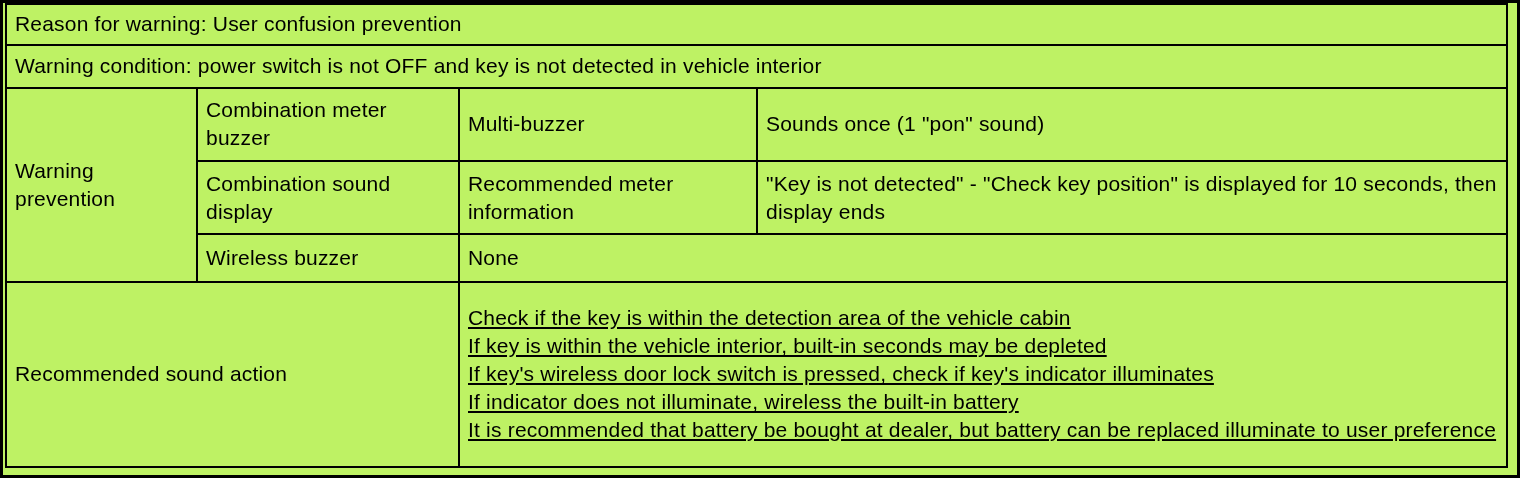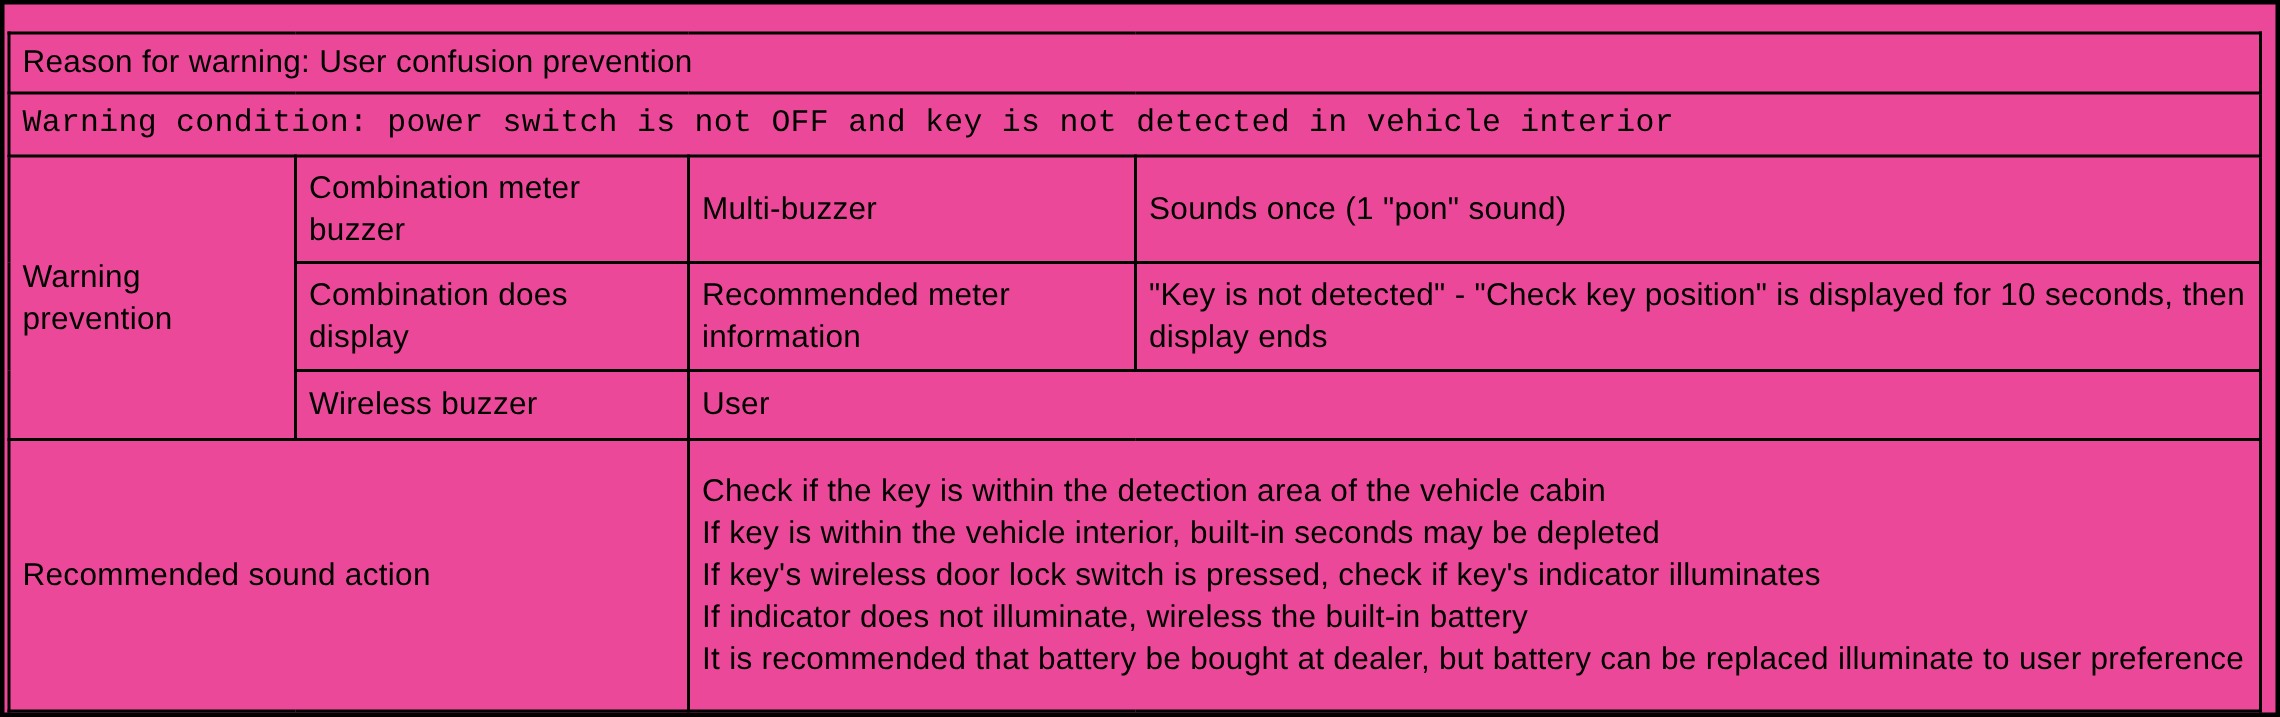--- a/index.html
+++ b/index.html
@@ -11,22 +11,22 @@
     font-family: "Liberation Sans", "DejaVu Sans", sans-serif;
     -webkit-font-smoothing: none;
   }
   .page-frame {
     position: absolute;
     left: 0; top: 0;
     width: 1520px;
     height: 478px;
     box-sizing: border-box;
     border: 3px solid #000;
-    padding: 18px 9px 7px 2px;
-    background: #ec4899;
+    padding: 0 9px 7px 2px;
+    background: #bef264;
   }
   table.warning-table {
     border-collapse: collapse;
     table-layout: fixed;
     width: 100%;
     height: 100%;
   }
   table.warning-table td {
     border: 2px solid #000;
     padding: 3px 8px;
@@ -35,26 +35,26 @@
     color: #000;
     vertical-align: middle;
     letter-spacing: 0.2px;
     overflow: hidden;
   }
   col.c1 { width: 191px; }
   col.c2 { width: 262px; }
   col.c3 { width: 298px; }
   col.c4 { width: auto; }
   tr.r-reason    { height: 40px; }
-  tr.r-condition { height: 42px; font-family: Liberation Mono, monospace; }
+  tr.r-condition { height: 42px; }
   tr.r-desc1     { height: 71px; }
   tr.r-desc2     { height: 72px; }
   tr.r-desc3     { height: 46px; margin-top: 11px; }
   tr.r-action    { height: 181px; }
-  td.action-text { vertical-align: middle; }
+  td.action-text { vertical-align: middle; text-decoration: underline; }
   td.action-text .action-line { white-space: normal; }
 </style>
 </head>
 <body>
 
 <div class="page-frame">
   <table class="warning-table">
     <colgroup>
       <col class="c1">
         <col class="c2">
@@ -68,27 +68,27 @@
       <tr class="r-condition">
         <td colspan="4">Warning condition: power switch is not OFF and key is not detected in vehicle interior</td>
       </tr>
       <tr class="r-desc1">
         <td rowspan="3">Warning prevention</td>
         <td>Combination meter buzzer</td>
         <td>Multi-buzzer</td>
         <td>Sounds once (1 "pon" sound)</td>
       </tr>
       <tr class="r-desc2">
-        <td>Combination does display</td>
+        <td>Combination sound display</td>
         <td>Recommended meter information</td>
         <td>"Key is not detected" - "Check key position" is displayed for 10 seconds, then display ends</td>
       </tr>
       <tr class="r-desc3">
         <td>Wireless buzzer</td>
-        <td colspan="2">User</td>
+        <td colspan="2">None</td>
       </tr>
       <tr class="r-action">
         <td colspan="2">Recommended sound action</td>
         <td colspan="2" class="action-text">
           <div class="action-line">Check if the key is within the detection area of the vehicle cabin</div>
           <div class="action-line">If key is within the vehicle interior, built-in seconds may be depleted</div>
           <div class="action-line">If key's wireless door lock switch is pressed, check if key's indicator illuminates</div>
           <div class="action-line">If indicator does not illuminate, wireless the built-in battery</div>
           <div class="action-line">It is recommended that battery be bought at dealer, but battery can be replaced illuminate to user preference</div>
         </td>

